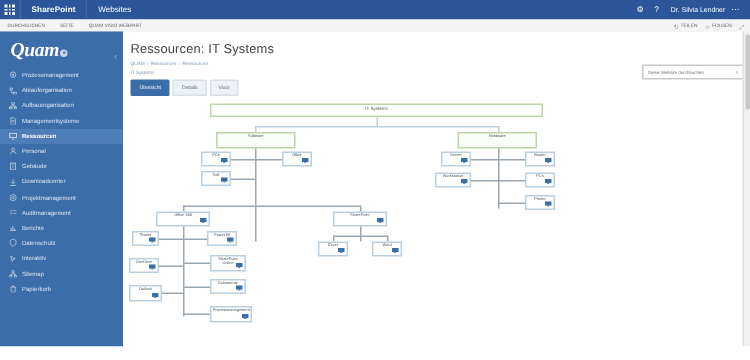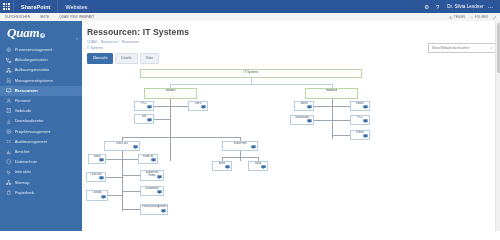--- a/index.html
+++ b/index.html
@@ -89,21 +89,21 @@
   }
   .nav-ico svg{display:block;}
   .nav-label{line-height:1;}
 
   
   .content{
     position:absolute;left:82px;top:21px;width:418px;height:210px;
     background:#ffffff;
   }
   .page-title{
-    font-size:8.6px;color:#444444;padding:6px 0 0 5px;font-weight:bold;
+    font-size:8.6px;color:#444444;padding:6px 0 0 5px;font-weight:normal;
     letter-spacing:.1px;
   }
   .crumbs{
     font-size:3.2px;color:#7b94b5;padding:3px 0 0 5px;
   }
   .crumbs span.sep{color:#9aacc4;padding:0 1.5px;}
   .subcrumb{
     font-size:3.2px;color:#7b94b5;padding:1.5px 0 0 5px;
   }
 

